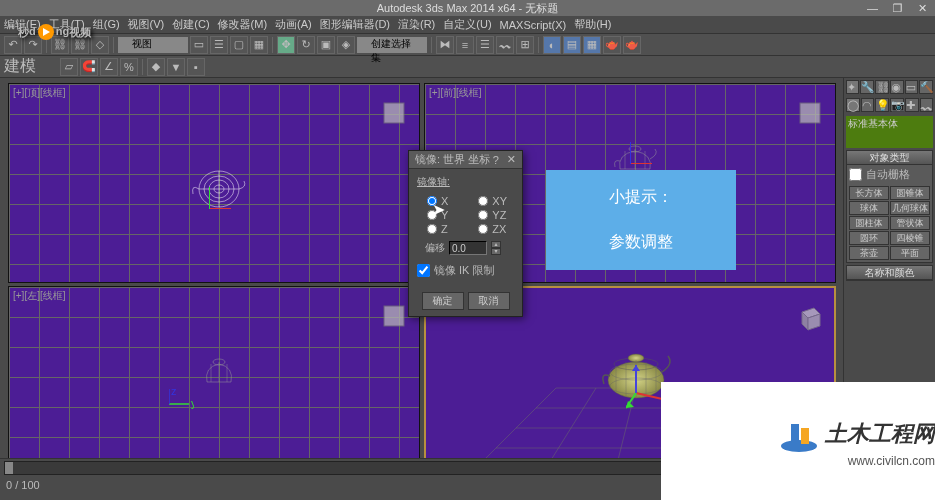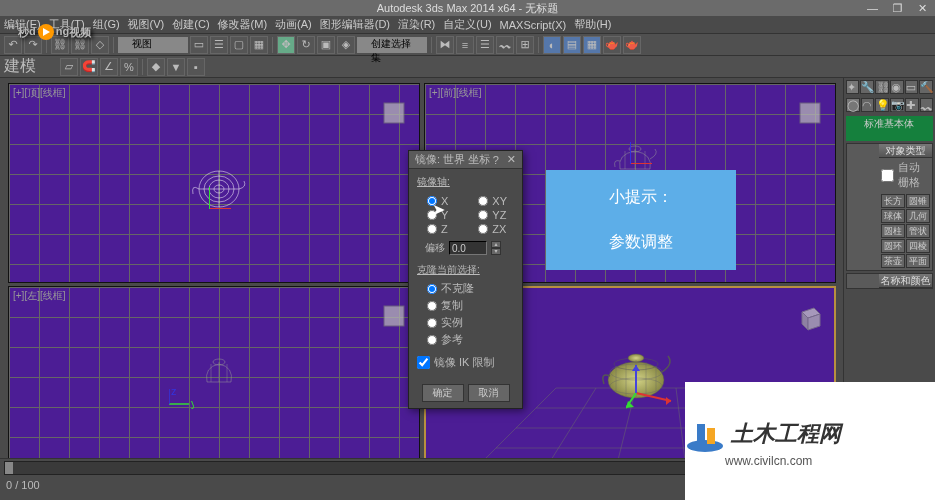--- a/index.html
+++ b/index.html
@@ -27,22 +27,22 @@
 .vp-label{position:absolute;left:4px;top:2px;color:#999;font-size:10px;}
 .grid{position:absolute;inset:0;background-image:linear-gradient(#666 1px,transparent 1px),linear-gradient(90deg,#666 1px,transparent 1px);background-size:30px 30px;}
 .teapot{position:absolute;width:60px;height:40px;}
 .teapot svg{width:100%;height:100%;}
 .cube-gizmo{position:absolute;width:30px;height:30px;opacity:0.7;}
 .axis-gizmo{position:absolute;width:25px;height:25px;}
 .sidepanel{width:92px;background:#4a4a4a;border-left:1px solid #333;padding:2px;}
 .side-tabs{display:flex;gap:1px;margin-bottom:4px;}
 .side-tab{width:14px;height:14px;background:#666;border:1px solid #333;cursor:pointer;}
 .side-tab.active{background:#777;}
-.side-drop{width:100%;height:25px;background:#15803d;color:#ccc;margin-bottom:2px;font-size:10px;padding:1px 18px;}
-.side-section{background:#5a5a5a;border:1px solid #333;margin-bottom:2px;padding-left:32px;}
+.side-drop{width:100%;height:32px;background:#4d7c0f;color:#ccc;margin-bottom:2px;font-size:10px;padding:1px 2px;}
+.side-section{background:#5a5a5a;border:1px solid #333;margin-bottom:2px;}
 .side-header{background:linear-gradient(#777,#555);text-align:center;height:14px;font-size:10px;color:#ddd;border-bottom:1px solid #333;}
 .btn-grid{display:grid;grid-template-columns:1fr 1fr;gap:1px;padding:2px;}
 .side-btn{height:14px;background:#666;border:1px solid #333;text-align:center;font-size:9px;color:#ccc;cursor:pointer;}
 .checkbox-row{display:flex;align-items:center;gap:4px;padding:2px;font-size:9px;}
 .name-input{width:80%;height:14px;background:#333;color:#ccc;margin:2px;font-size:9px;padding:0 2px;}
 .color-sw{width:14px;height:14px;background:#3a6b7a;border:1px solid #333;display:inline-block;vertical-align:middle;}
 .dialog{position:absolute;left:408px;top:150px;width:115px;background:#4a4a4a;border:1px solid #222;box-shadow:2px 2px 8px rgba(0,0,0,0.5);z-index:100;}
 .dialog-title{height:18px;background:#5a5a5a;display:flex;align-items:center;padding:0 6px;color:#ccc;font-size:11px;border-bottom:1px solid #333;}
 .dialog-title .help{margin-left:auto;margin-right:8px;cursor:pointer;}
 .dialog-title .close{cursor:pointer;}
@@ -55,21 +55,21 @@
 .spinner-row{display:flex;align-items:center;gap:4px;margin:4px 0 0 8px;}
 .spinner-row label{font-size:10px;}
 .spinner{width:38px;height:14px;background:#333;color:#ccc;font-size:10px;padding:0 2px;border:1px inset #222;}
 .spin-btns{display:flex;flex-direction:column;}
 .spin-btn{width:10px;height:7px;background:#666;border:1px solid #333;font-size:6px;line-height:5px;text-align:center;cursor:pointer;}
 .check-row{display:flex;align-items:center;gap:4px;font-size:10px;margin:2px 0;}
 .dialog-btns{display:flex;gap:4px;justify-content:center;padding:6px;}
 .dlg-btn{width:42px;height:18px;background:#666;border:1px solid #333;text-align:center;font-size:10px;color:#ccc;line-height:16px;cursor:pointer;}
 .tip-box{position:absolute;left:546px;top:170px;width:190px;height:100px;background:#5daee8;z-index:90;display:flex;flex-direction:column;align-items:center;justify-content:center;gap:24px;}
 .tip-box div{color:#fff;font-size:16px;}
-.watermark{position:absolute;right:0;bottom:0;width:250px;height:118px;background:#fff;z-index:95;display:flex;flex-direction:column;align-items:flex-start;justify-content:center;}
+.watermark{position:absolute;right:0;bottom:0;width:274px;height:118px;background:#fff;z-index:95;display:flex;flex-direction:column;align-items:flex-end;justify-content:center;}
 .wm-main{display:flex;align-items:center;gap:6px;}
 .wm-text{font-size:22px;font-weight:bold;color:#333;font-style:italic;}
 .wm-url{font-size:12px;color:#555;margin-left:40px;}
 .statusbar{position:absolute;bottom:0;left:0;right:0;height:42px;background:#4a4a4a;border-top:1px solid #333;}
 .timeline{height:14px;background:#3a3a3a;margin:2px 4px;border:1px solid #222;position:relative;}
 .time-marker{position:absolute;left:0;top:0;width:8px;height:100%;background:#888;}
 .status-row{display:flex;align-items:center;padding:2px 6px;gap:10px;font-size:9px;color:#999;}
 .cursor-arrow{position:absolute;left:432px;top:200px;z-index:200;color:#fff;font-size:16px;pointer-events:none;}
 </style>
 </head>
@@ -369,39 +369,20 @@
       </div>
       <div class="spinner-row">
         <label>偏移</label>
         <input class="spinner" value="0.0" style="">
         <div class="spin-btns">
           <div class="spin-btn">▴</div>
           <div class="spin-btn">▾</div>
         </div>
       </div>
     </div>
-    <div class="dialog-group">
-      <div class="group-label">克隆当前选择:</div>
-      <div class="radio-row">
-          <input type="radio" name="cl" checked="" style="">
-          <span>不克隆</span>
-        </div>
-      <div class="radio-row">
-          <input type="radio" name="cl" style="">
-          <span>复制</span>
-        </div>
-      <div class="radio-row">
-          <input type="radio" name="cl" style="">
-          <span>实例</span>
-        </div>
-      <div class="radio-row">
-          <input type="radio" name="cl" style="">
-          <span>参考</span>
-        </div>
-    </div>
     <div class="check-row">
         <input type="checkbox" checked="" style="">
         <span>镜像 IK 限制</span>
       </div>
   </div>
   <div class="dialog-btns">
     <div class="dlg-btn">确定</div>
     <div class="dlg-btn">取消</div>
   </div>
 </div>

